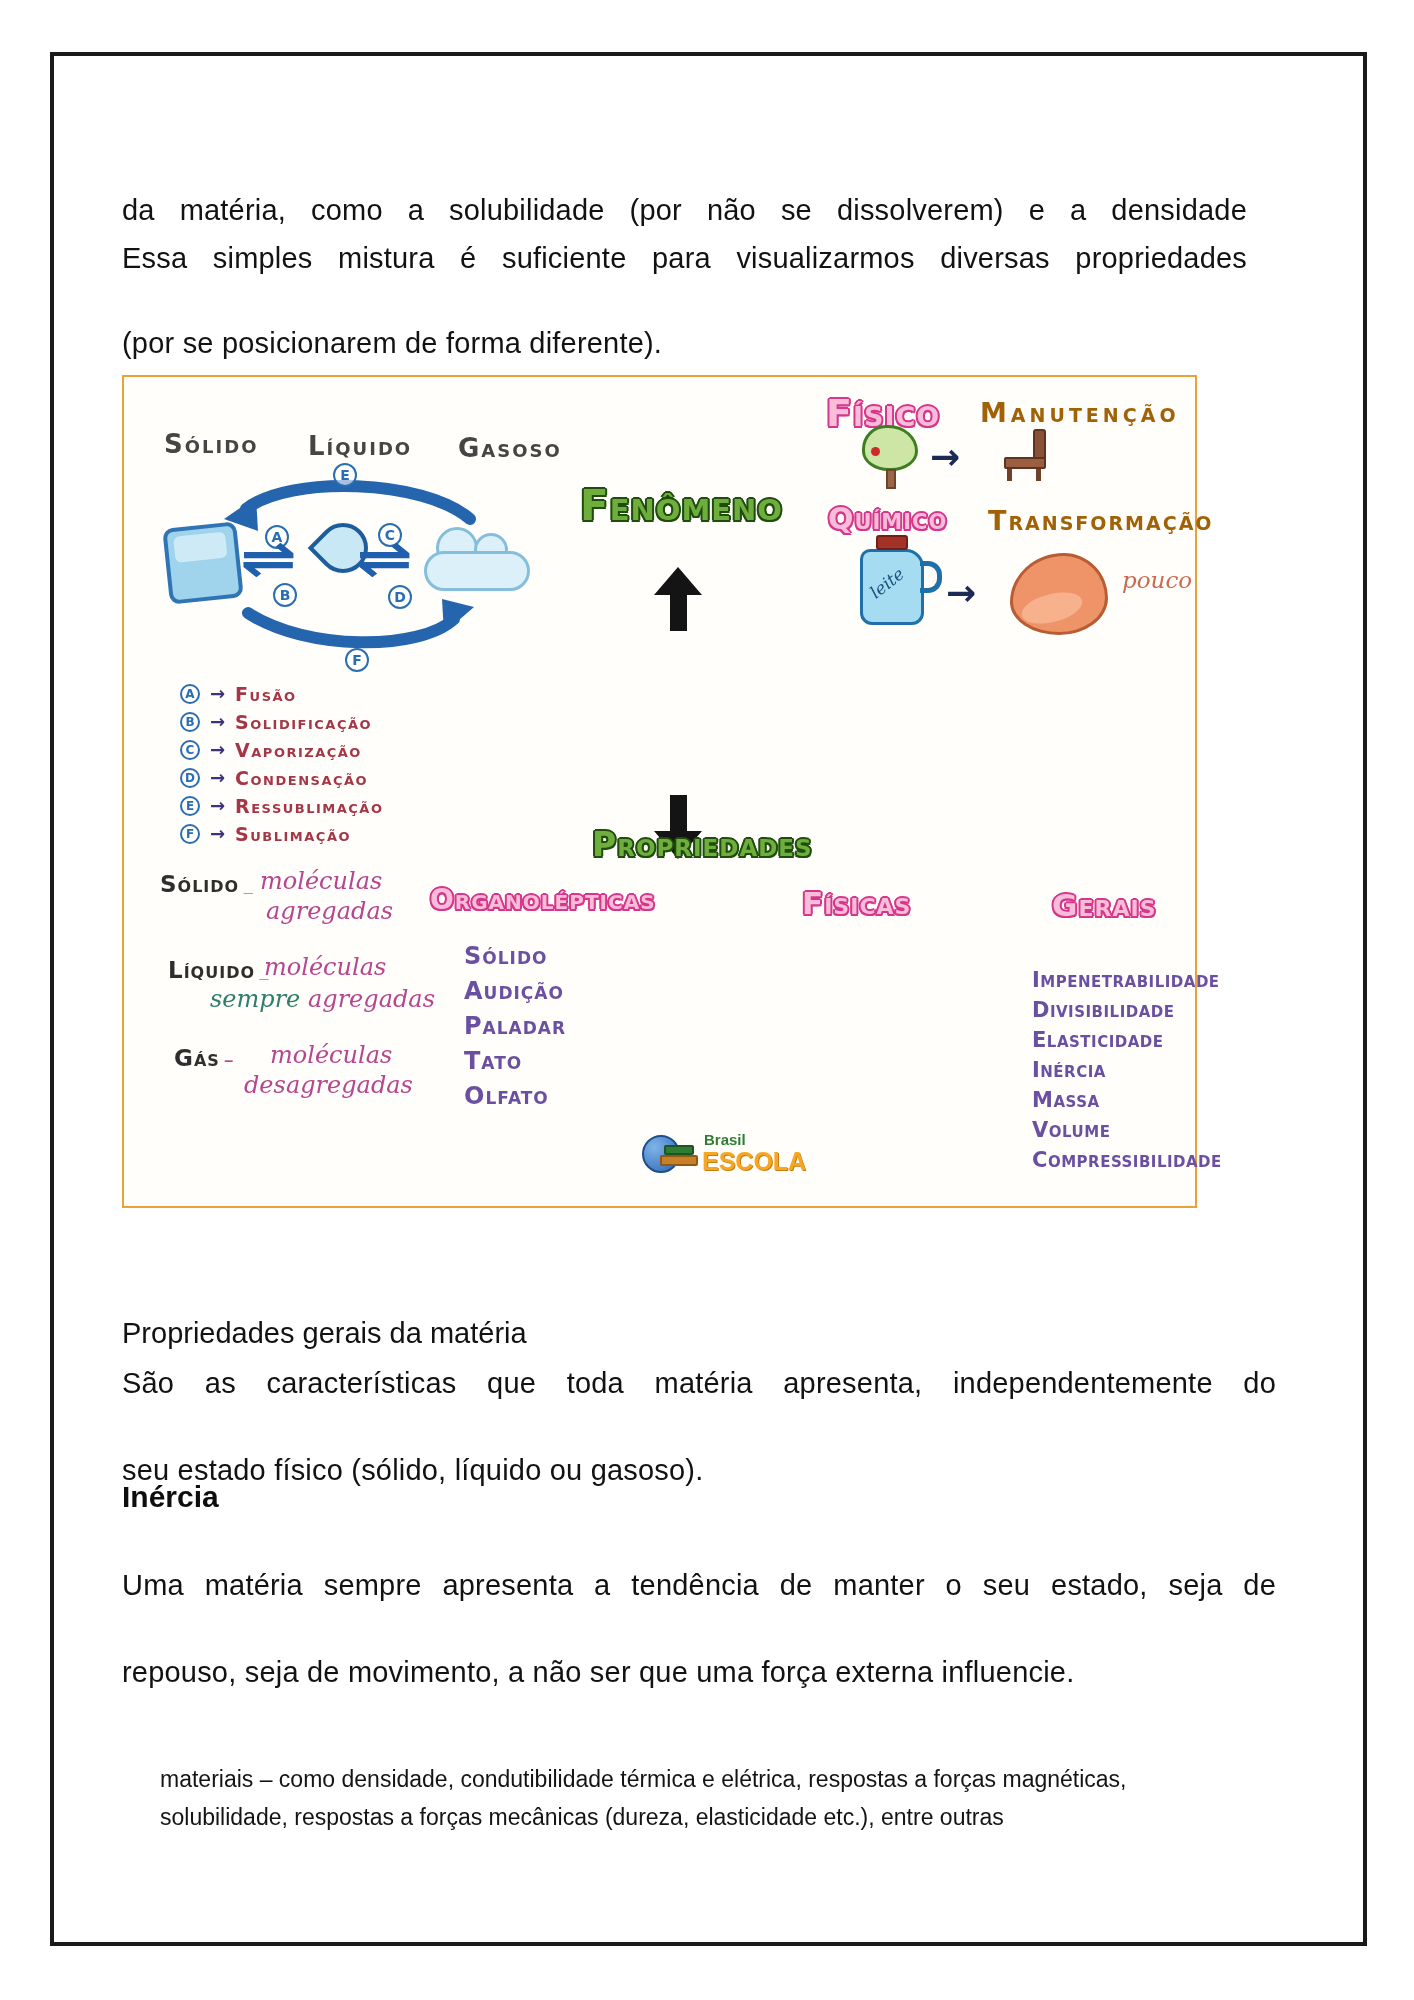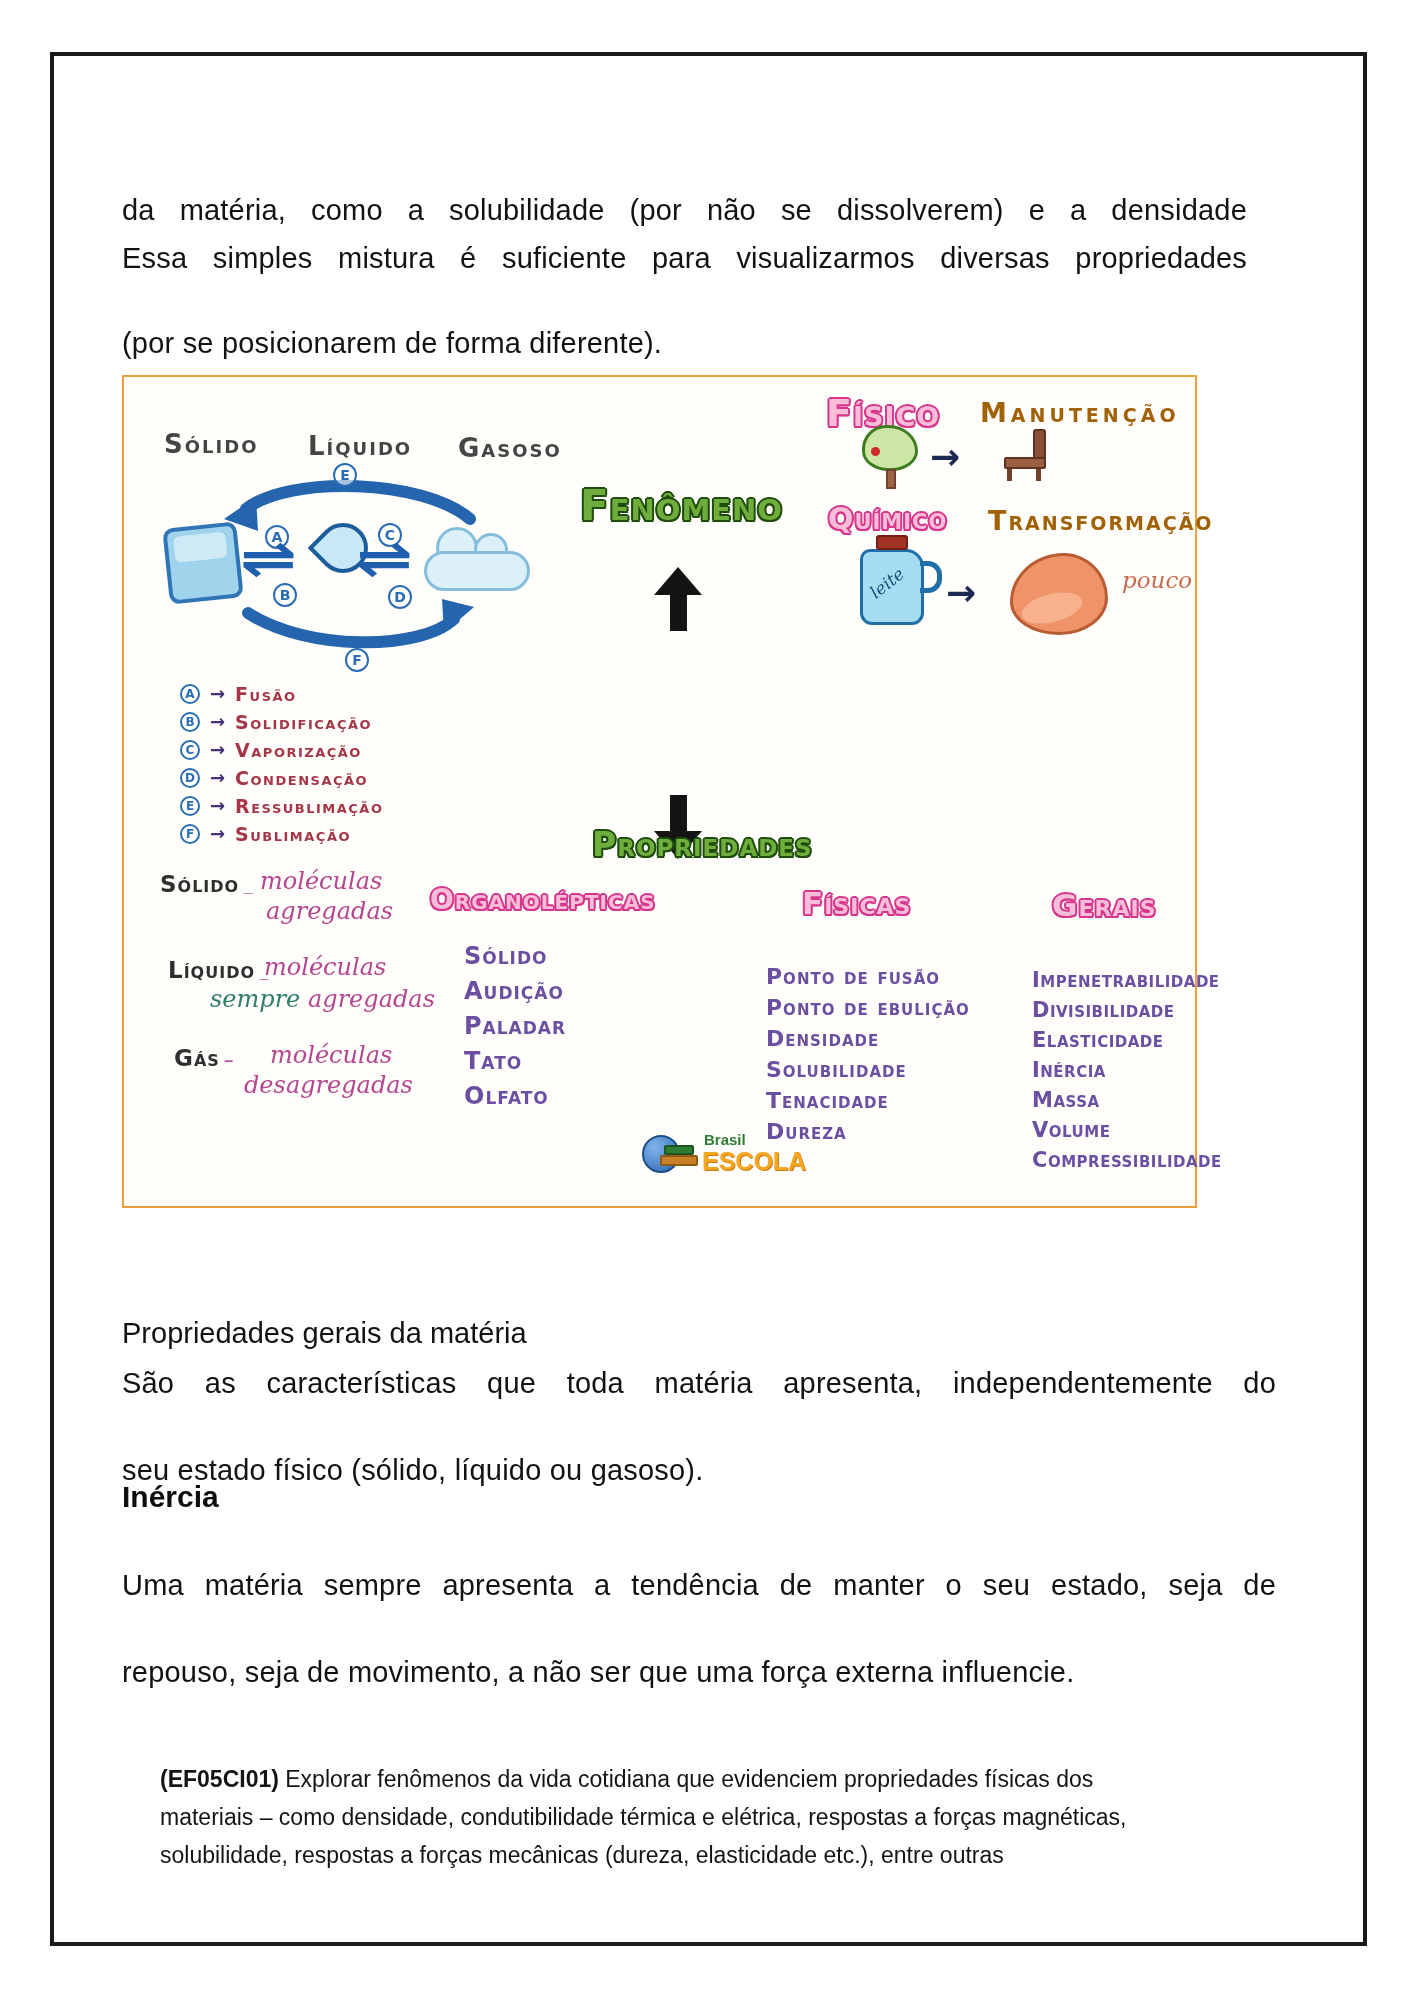--- a/index.html
+++ b/index.html
@@ -261,28 +261,20 @@
     <span class="abs hand bubble bubble-pink" style="left:306px;top:506px;font-size:28px;">Organolépticas</span>
     <div class="abs hand cat-list-org" style="left:340px;top:562px;">
         <div class="cat-item">Sólido</div>
         <div class="cat-item">Audição</div>
         <div class="cat-item">Paladar</div>
         <div class="cat-item">Tato</div>
         <div class="cat-item">Olfato</div>
       </div>
 
     <span class="abs hand bubble bubble-pink" style="left:678px;top:508px;font-size:31px;">Físicas</span>
-    <div class="abs hand cat-list-fis" style="left:642px;top:584px;">
-        <div class="cat-item">Ponto de fusão</div>
-        <div class="cat-item">Ponto de ebulição</div>
-        <div class="cat-item">Densidade</div>
-        <div class="cat-item">Solubilidade</div>
-        <div class="cat-item">Tenacidade</div>
-        <div class="cat-item">Dureza</div>
-      </div>
 
     <span class="abs hand bubble bubble-pink" style="left:928px;top:510px;font-size:31px;">Gerais</span>
     <div class="abs hand cat-list-ger" style="left:908px;top:588px;">
         <div class="cat-item">Impenetrabilidade</div>
         <div class="cat-item">Divisibilidade</div>
         <div class="cat-item">Elasticidade</div>
         <div class="cat-item">Inércia</div>
         <div class="cat-item">Massa</div>
         <div class="cat-item">Volume</div>
         <div class="cat-item">Compressibilidade</div>
@@ -304,17 +296,16 @@
   </div>
 
   <h3 class="heading" style="margin:0;">Inércia</h3>
 
   <div class="textblock" style="top:1560px;width:1154px;">
     <div class="jline" style="line-height:50px;">Uma matéria sempre apresenta a tendência de manter o seu estado, seja de</div>
     <div class="jline last" style="line-height:50px;">repouso, seja de movimento, a não ser que uma força externa influencie.</div>
   </div>
 
   <div class="citation">
-    <div><b>(EF05CI01)</b><span> Explorar fenômenos da vida cotidiana que evidenciem propriedades físicas dos</span></div>
     <div>materiais – como densidade, condutibilidade térmica e elétrica, respostas a forças magnéticas,</div>
     <div>solubilidade, respostas a forças mecânicas (dureza, elasticidade etc.), entre outras</div>
   </div>
 </div>
 
 </body></html>

